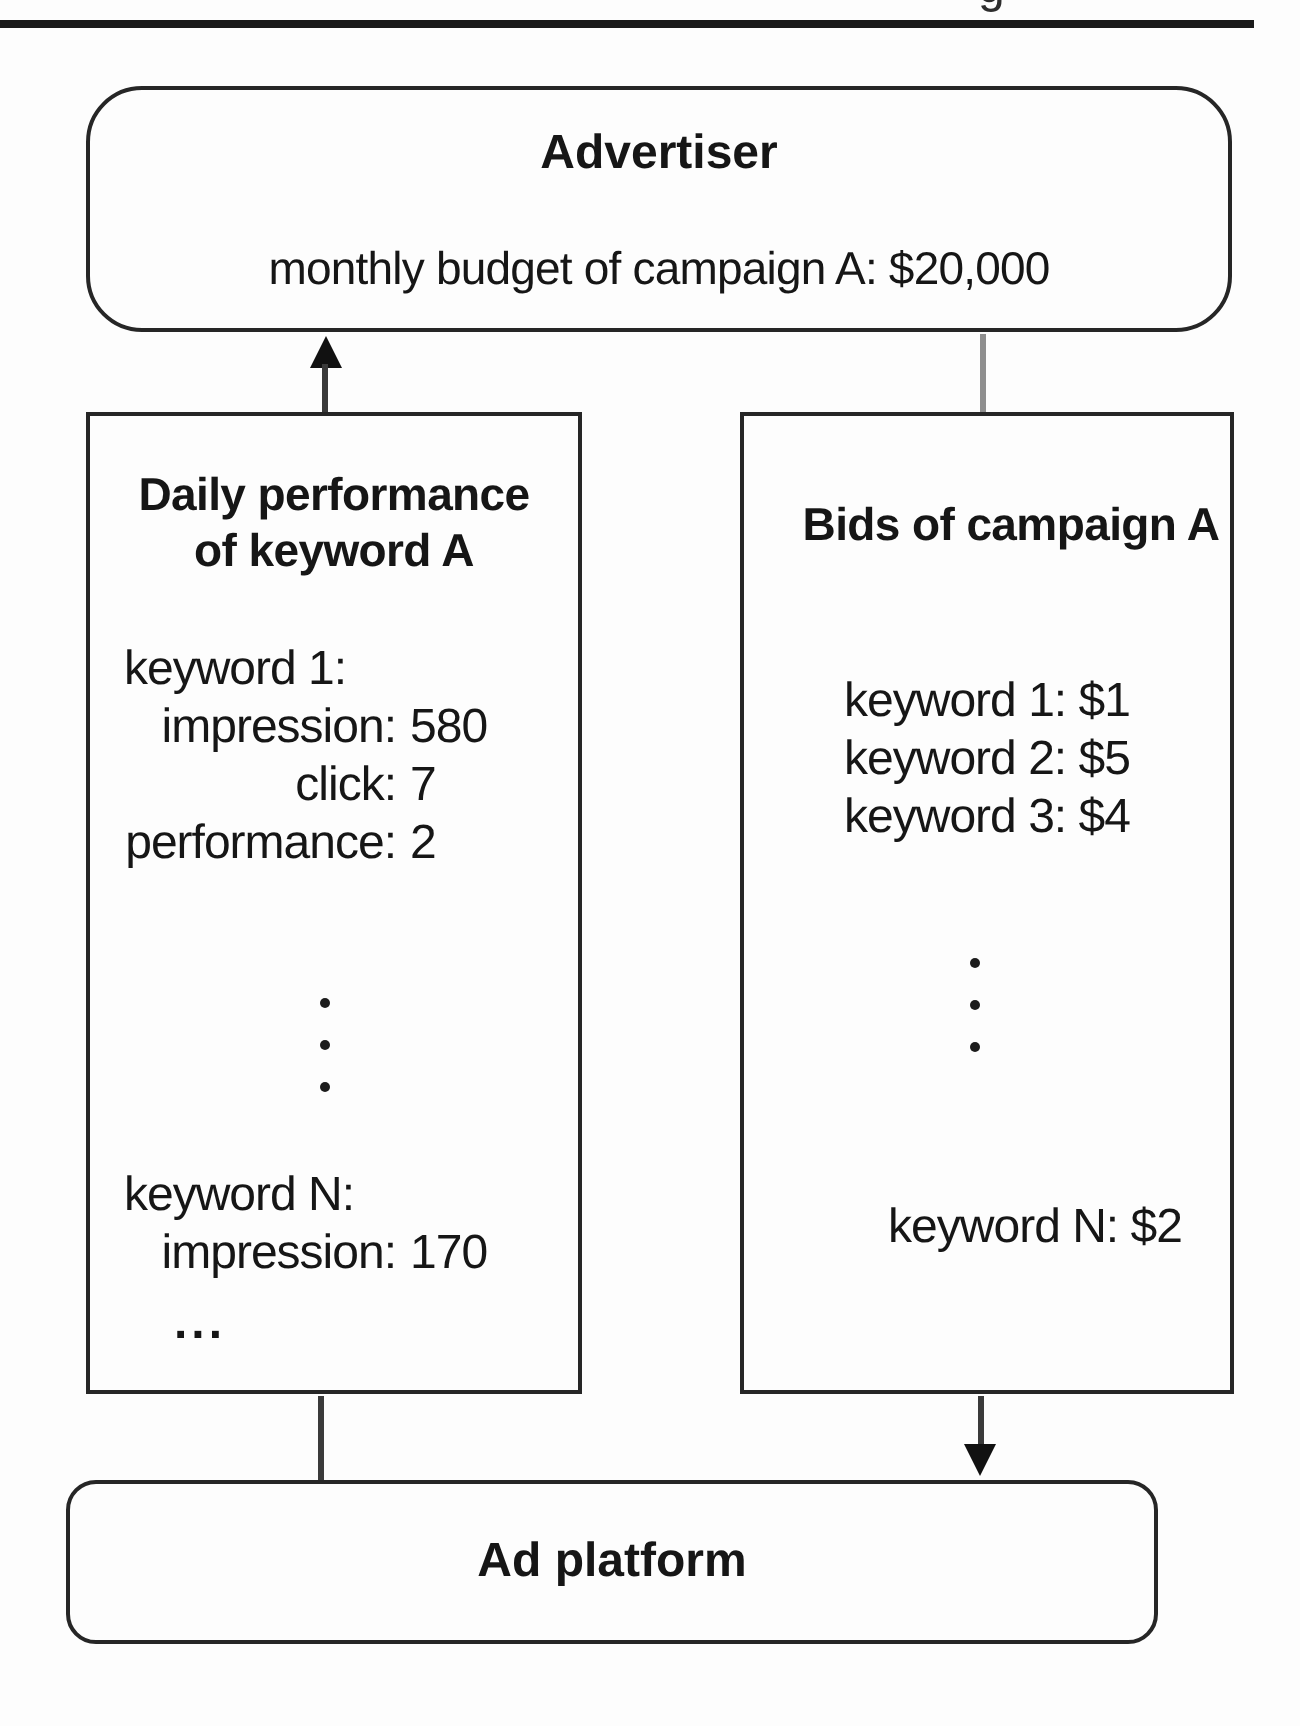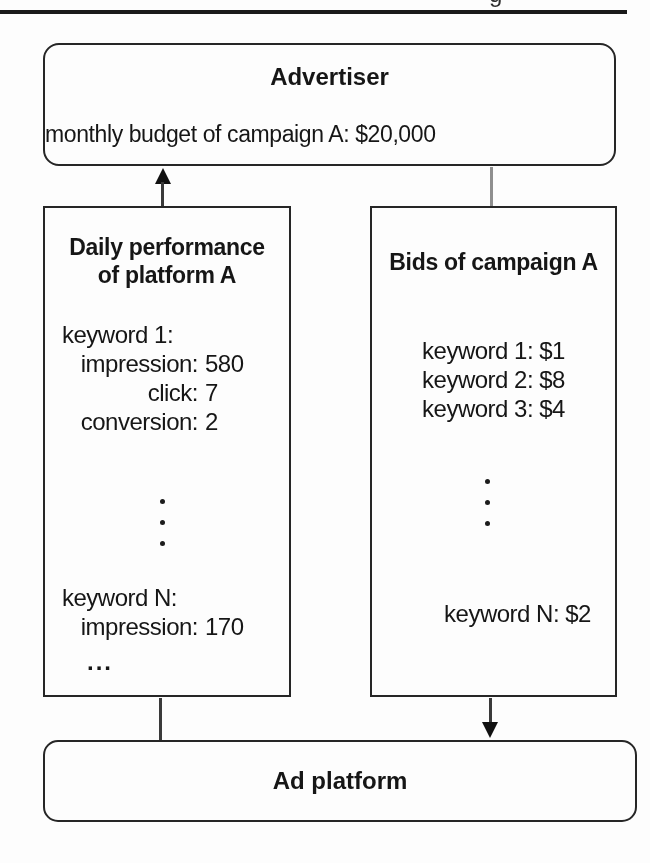--- a/index.html
+++ b/index.html
@@ -12,34 +12,34 @@
     overflow:hidden;
   }
 
   
   .top-rule { position:absolute; left:0; top:10px; width:627px; height:4px; background:#1a1a1a; }
   .header-frag { position:absolute; left:489px; top:0; width:28px; height:7px; overflow:hidden; }
   .header-frag span { display:block; position:relative; top:-20px; font-size:24px; color:#2e2e2e; }
 
   
   .box { position:absolute; background:#fdfdfd; border:2px solid #262626; box-sizing:border-box; }
-  .rounded { border-radius:16px; }
+  .rounded { border-radius:28px; }
 
   .advertiser-box { left:43px; top:43px; width:573px; height:123px; }
   .adv-title { position:absolute; top:18px; left:0; width:100%; text-align:center;
                font-weight:bold; font-size:24px; line-height:28px; }
-  .adv-detail { position:absolute; top:76px; left:0; width:100%; text-align:left;
+  .adv-detail { position:absolute; top:76px; left:0; width:100%; text-align:center;
                 font-size:23px; line-height:26px; letter-spacing:-0.4px; }
 
   .perf-box { left:43px; top:206px; width:248px; height:491px; }
   .bids-box { left:370px; top:206px; width:247px; height:491px; }
 
   .panel-title { position:absolute; top:25px; left:0; width:100%; text-align:center;
                  font-weight:bold; font-size:23px; line-height:28px; letter-spacing:-0.3px; }
-  .bids-title-pos { top:40px; }
+  .bids-title-pos { top:40px;margin-left:12px; }
 
   .body-text { font-size:24px; line-height:29px; letter-spacing:-0.5px; }
 
   .perf-block1 { position:absolute; top:112px; left:0; width:100%; }
   .perf-blockN { position:absolute; top:375px; left:0; width:100%; }
   .khead { padding-left:17px; }
   .mline { display:flex; }
   .mlabel { width:153px; text-align:right; flex:0 0 auto; }
   .mvalue { padding-left:7px; }
 
@@ -47,21 +47,21 @@
            letter-spacing:2px; line-height:24px; }
 
   .vdots { position:absolute; }
   .vdots .dot { width:5px; height:5px; background:#1c1c1c; border-radius:50%; margin-bottom:16px; }
   .perf-vdots { left:115px; top:291px; }
   .bids-vdots { left:113px; top:271px; }
 
   .bid-lines { position:absolute; top:128px; left:0; width:100%; text-align:center; }
   .bids-kn   { position:absolute; top:391px; left:0; width:100%; text-align:center;padding-left:24px; }
 
-  .platform-box { left:43px; top:740px; width:594px; height:82px; border-radius:15px; }
+  .platform-box { left:33px; top:740px; width:546px; height:82px; border-radius:15px; }
   .platform-title { width:100%; height:100%; text-align:center; line-height:78px;
                     font-weight:bold; font-size:24px; }
 
   
   .vline { position:absolute; width:3px; }
   .line-dark { background:#3a3a3a; }
   .line-gray { background:#8f8f8f; }
   .conn-tl-line { left:161px; top:182px; height:25px; }
   .conn-tr-line { left:490px; top:167px; height:40px; }
   .conn-bl-line { left:159px; top:698px; height:43px; }
@@ -90,35 +90,35 @@
     <div class="adv-detail">monthly budget of campaign A: $20,000</div>
   </div>
 
   <div class="tri tri-up"></div>
   <div class="vline line-dark conn-tl-line"></div>
   <div class="vline line-gray conn-tr-line"></div>
 
   <div class="box perf-box">
     <div class="panel-title">
       <div>Daily performance</div>
-      <div>of platform A</div>
+      <div>of keyword A</div>
     </div>
 
     <div class="perf-block1 body-text">
       <div class="khead">keyword 1:</div>
       <div class="mline">
         <span class="mlabel">impression:</span>
         <span class="mvalue">580</span>
       </div>
       <div class="mline">
         <span class="mlabel">click:</span>
         <span class="mvalue">7</span>
       </div>
       <div class="mline">
-        <span class="mlabel">conversion:</span>
+        <span class="mlabel">performance:</span>
         <span class="mvalue">2</span>
       </div>
     </div>
 
     <div class="vdots perf-vdots">
       <div class="dot"></div>
       <div class="dot"></div>
       <div class="dot"></div>
     </div>
 
@@ -131,21 +131,21 @@
     </div>
 
     <div class="hdots">...</div>
   </div>
 
   <div class="box bids-box">
     <div class="panel-title bids-title-pos">Bids of campaign A</div>
 
     <div class="bid-lines body-text">
       <div>keyword 1: $1</div>
-      <div>keyword 2: $8</div>
+      <div>keyword 2: $5</div>
       <div>keyword 3: $4</div>
     </div>
 
     <div class="vdots bids-vdots">
       <div class="dot"></div>
       <div class="dot"></div>
       <div class="dot"></div>
     </div>
 
     <div class="bids-kn body-text">keyword N: $2</div>

